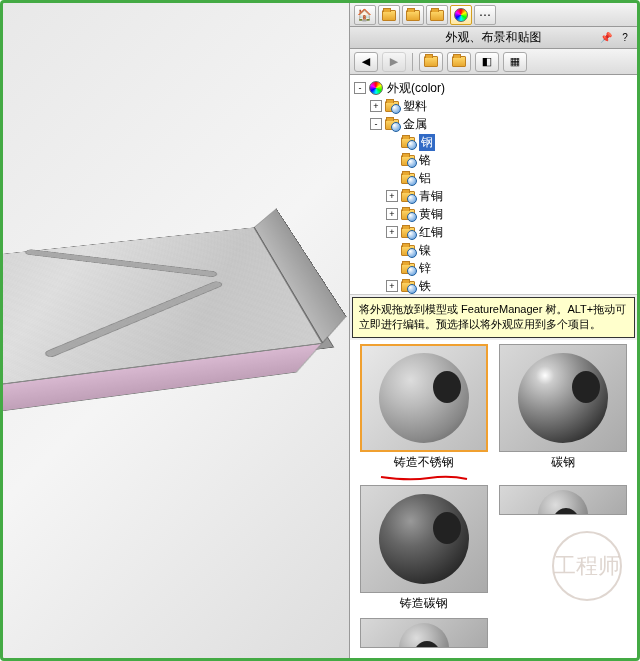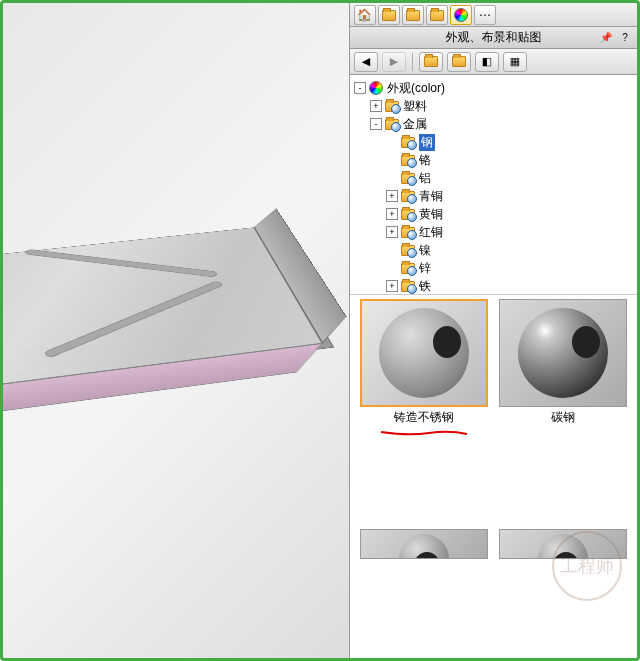--- a/index.html
+++ b/index.html
@@ -42,21 +42,21 @@
 .ball::after{content:"";position:absolute;right:8px;top:18px;width:28px;height:32px;background:#222;border-radius:50%}
 .ball.matte{background:radial-gradient(circle at 35% 30%,#ddd 0%,#bbb 30%,#888 70%,#555 100%)}
 .ball.shiny{background:radial-gradient(circle at 30% 25%,#fff 0%,#ccc 10%,#888 40%,#333 80%,#111 100%)}
 .ball.dark{background:radial-gradient(circle at 35% 30%,#999 0%,#666 30%,#333 70%,#111 100%)}
 .ball.wire{background:transparent;border:1px solid #888}
 .ball.wire::before{content:"";position:absolute;inset:0;border-radius:50%;background:repeating-radial-gradient(circle,transparent 0,transparent 8px,#888 8px,#888 9px),repeating-linear-gradient(45deg,transparent 0,transparent 10px,#888 10px,#888 11px),repeating-linear-gradient(-45deg,transparent 0,transparent 10px,#888 10px,#888 11px);opacity:.7}
 .ball.wire::after{display:none}
 .slabel{margin-top:2px;text-align:center}
 .underline{width:90px;height:8px}
 .underline svg{width:100%;height:100%}
-.watermark{position:absolute;right:18px;bottom:60px;width:70px;height:70px;border:2px solid rgba(150,120,100,.3);border-radius:50%;display:flex;align-items:center;justify-content:center;font-size:18px;color:rgba(150,120,100,.3);pointer-events:none;z-index:50}
+.watermark{position:absolute;right:18px;bottom:60px;width:70px;height:70px;border:2px solid rgba(150,120,100,.3);border-radius:50%;display:flex;align-items:center;justify-content:center;font-size:22px;color:rgba(150,120,100,.3);pointer-events:none;z-index:50}
 .colorball{width:14px;height:14px;border-radius:50%;background:conic-gradient(red,yellow,lime,cyan,blue,magenta,red);border:1px solid #666}
 </style>
 </head>
 <body>
 
 <div class="viewport">
   <div class="model">
     <div class="plate">
       <div class="groove g1"></div>
       <div class="groove g2"></div>
@@ -187,38 +187,45 @@
     <div class="tnode" style="padding-left:34px">
       <span class="exp">+</span>
       <span class="ficon">
           <span class="folder hasball"></span>
         </span>
       <span class="tlabel">铁</span>
     </div>
   </div>
 
 
+  <div class="tooltip">将外观拖放到模型或 FeatureManager 树。ALT+拖动可立即进行编辑。预选择以将外观应用到多个项目。</div>
 
   <div class="swatches">
     <div class="swatch">
       <div class="thumb sel">
           <div class="ball matte"></div>
         </div>
       <div class="slabel">铸造不锈钢</div>
       <div class="underline"><svg viewBox="0 0 90 8">
             <path d="M2,3 Q30,7 50,4 T88,5" stroke="#d00" stroke-width="2" fill="none"></path>
           </svg></div>
     </div>
     <div class="swatch">
       <div class="thumb">
           <div class="ball shiny"></div>
         </div>
       <div class="slabel">碳钢</div>
     </div>
     <div class="swatch">
+      <div class="thumb">
+          <div class="ball dark"></div>
+        </div>
+      <div class="slabel">铸造碳钢</div>
+    </div>
+    <div class="swatch">
       <div class="thumb" style="height:30px">
           <div class="ball matte" style="width:50px;height:50px;margin-top:30px"></div>
         </div>
     </div>
     <div class="swatch">
       <div class="thumb" style="height:30px">
           <div class="ball matte" style="width:50px;height:50px;margin-top:30px"></div>
         </div>
     </div>
   </div>

